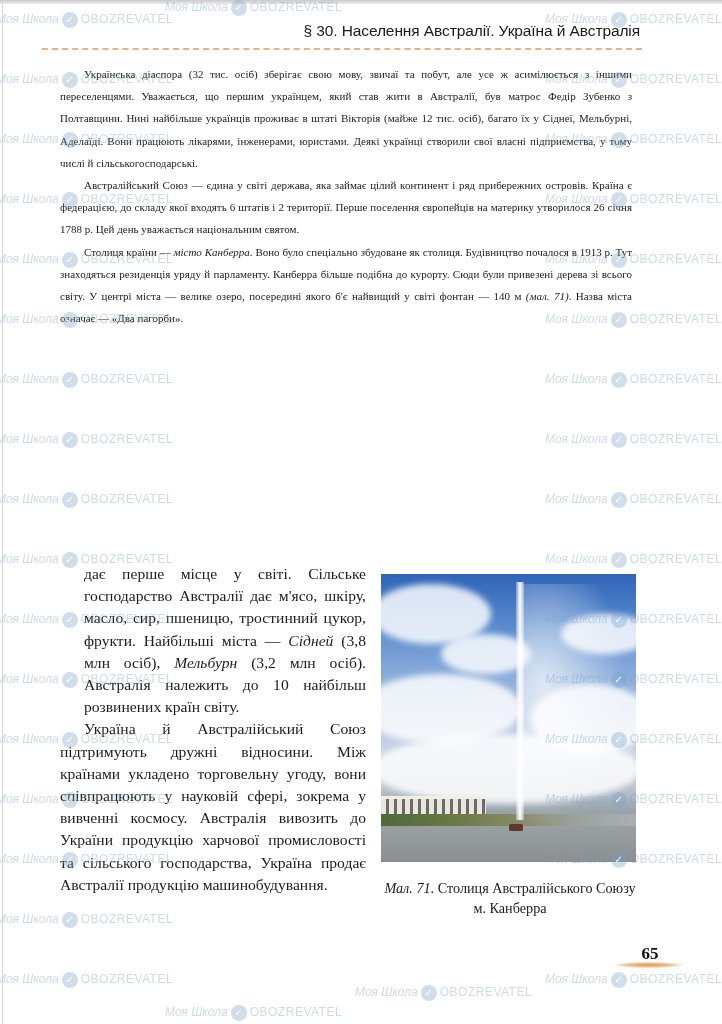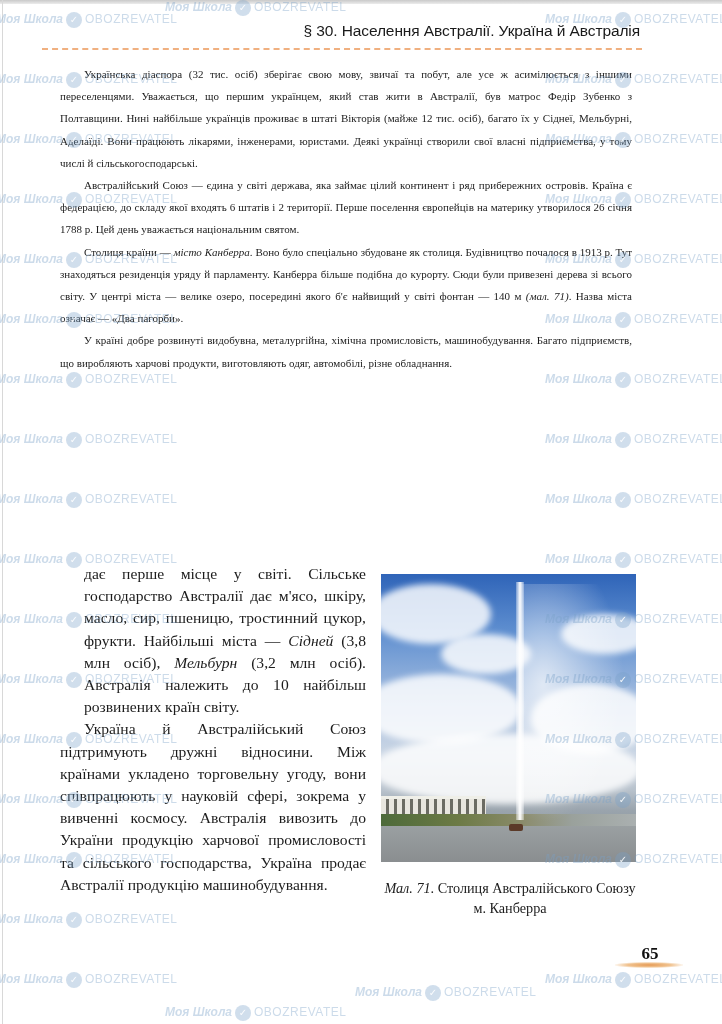--- a/index.html
+++ b/index.html
@@ -84,42 +84,41 @@
     }
     .page-ornament {
       position: absolute; left: 615px; top: 962px; width: 68px; height: 6px;
       background: radial-gradient(ellipse at center, #e59a55 0%, #f0c28f 45%, rgba(255,255,255,0) 75%);
     }
     .watermark {
       position: absolute; font-family: "Liberation Sans", "DejaVu Sans", sans-serif;
       font-size: 12px; color: rgba(120,160,200,0.38); white-space: nowrap;
       pointer-events: none;
     }
-    .watermark .wm-school { font-style: italic; font-weight: bold; }
+    .watermark .wm-school { font-style: italic; font-weight: normal; }
     .watermark .wm-logo {
       display: inline-block; width: 16px; height: 16px; border-radius: 50%;
       background: rgba(120,160,200,0.35); vertical-align: middle; margin: 0 3px;
       text-align: center; line-height: 16px; color: rgba(255,255,255,0.9); font-size: 10px;
     }
     .watermark .wm-brand { letter-spacing: 0.5px; text-align: center; }
   </style>
 </head>
 <body>
 
 <div class="page-border-top"></div>
 <div class="page-border-left"></div>
 
 <div class="running-head">§ 30. Населення  Австралії. Україна й Австралія</div>
 <div class="head-rule"></div>
 
 <div class="body-text">
   <p>Українська діаспора (32 тис. осіб) зберігає свою мову, звичаї та побут, але усе ж асимілюється з іншими переселенцями. Уважається, що першим українцем, який став жити в Австралії, був матрос Федір Зубенко з Полтавщини. Нині найбільше українців проживає в штаті Вікторія (майже 12 тис. осіб), багато їх у Сіднеї, Мельбурні, Аделаїді. Вони працюють лікарями, інженерами, юристами. Деякі українці створили свої власні підприємства, у тому числі й сільськогосподарські.</p>
   <p><b>Австралійський Союз</b><span> — єдина у світі держава, яка займає цілий континент і ряд прибережних островів. Країна є федерацією, до складу якої входять 6 штатів і 2 території. Перше поселення європейців на материку утворилося 26 січня 1788 р. Цей день уважається національним святом.</span></p>
   <p><span>Столиця країни — </span><i>місто Канберра</i><span>. Воно було спеціально збудоване як столиця. Будівництво почалося в 1913 р. Тут знаходяться резиденція уряду й парламенту. Канберра більше подібна до курорту. Сюди були привезені дерева зі всього світу. У центрі міста — велике озеро, посередині якого б'є найвищий у світі фонтан — 140 м </span><i>(мал. 71)</i><span>. Назва міста означає — «Два пагорби».</span></p>
-  <p>У країні добре розвинуті видобувна, металургійна, хімічна промисловість, машинобудування. Багато підприємств, що виробляють харчові продукти, виготовляють одяг, автомобілі, різне обладнання.</p>
 </div>
 
 <div class="wrap-text">
   <p class="cont"><span>дає перше місце у світі. Сільське господарство Австралії дає м'ясо, шкіру, масло, сир, пшеницю, тростинний цукор, фрукти. Найбільші міста — </span><i>Сідней</i><span> (3,8 млн осіб), </span><i>Мельбурн</i><span> (3,2 млн осіб). Австралія належить до 10 найбільш розвинених країн світу.</span></p>
   <p>Україна й Австралійський Союз підтримують дружні відносини. Між країнами укладено торговельну угоду, вони співпрацюють у науковій сфері, зокрема у вивченні космосу. Австралія вивозить до України продукцію харчової промисловості та сільського господарства, Україна продає Австралії продукцію машинобудування.</p>
 </div>
 
 <div class="figure">
   <div class="cloud" style="left:-10px;top:10px;width:120px;height:60px;"></div>
   <div class="cloud" style="left:60px;top:60px;width:90px;height:40px;"></div>

